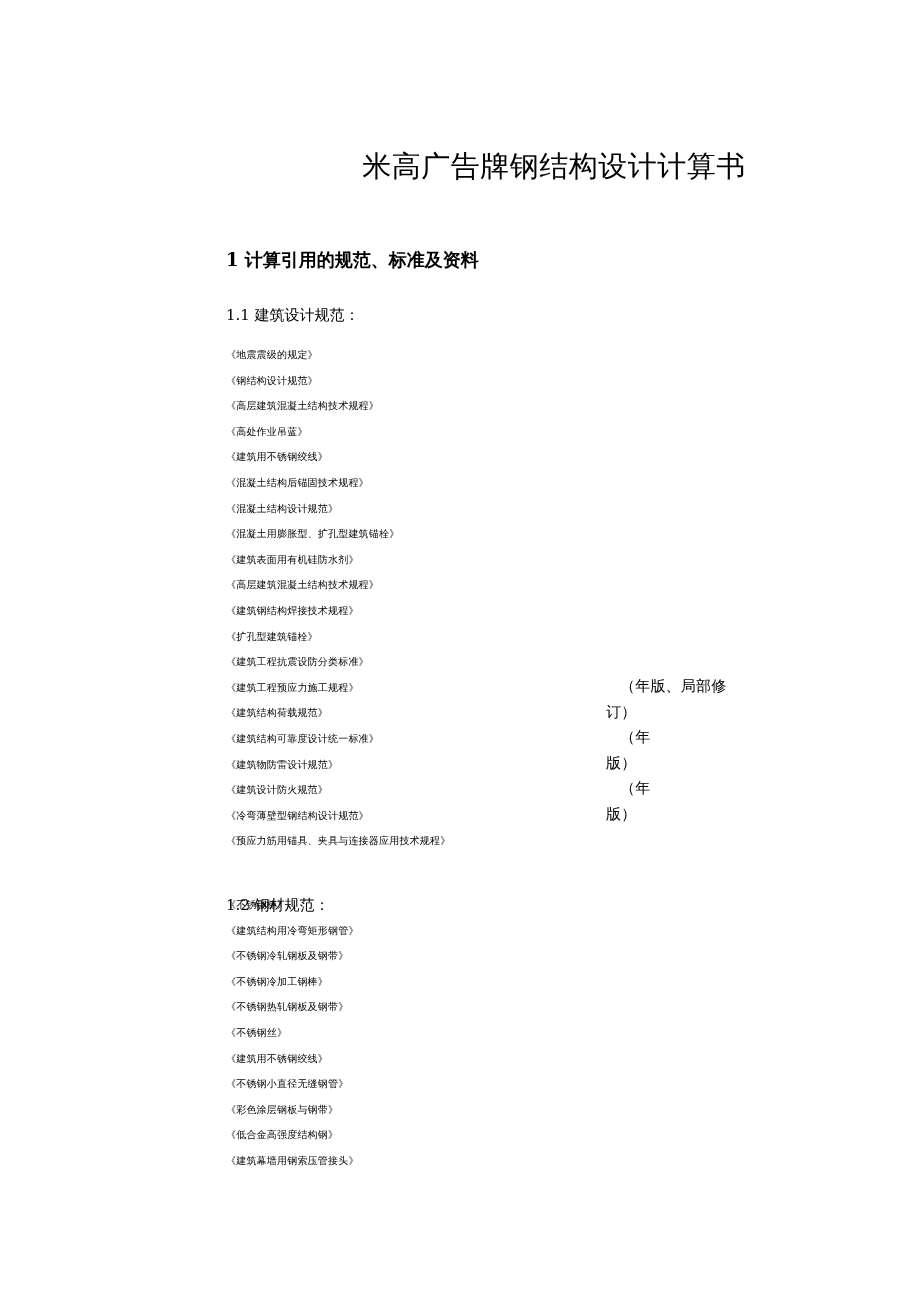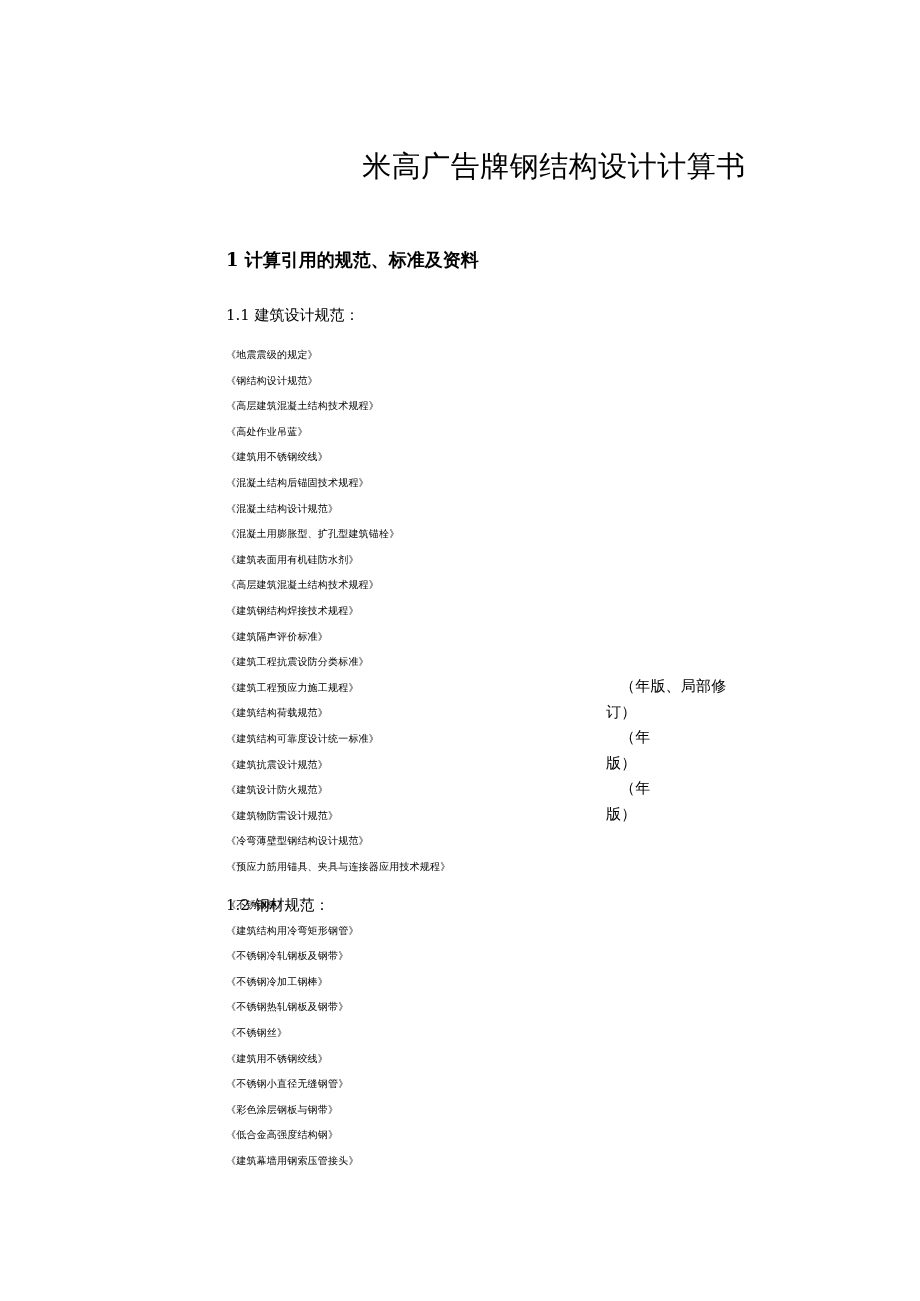--- a/index.html
+++ b/index.html
@@ -115,28 +115,27 @@
       <li>《钢结构设计规范》</li>
       <li>《高层建筑混凝土结构技术规程》</li>
       <li>《高处作业吊蓝》</li>
       <li>《建筑用不锈钢绞线》</li>
       <li>《混凝土结构后锚固技术规程》</li>
       <li>《混凝土结构设计规范》</li>
       <li>《混凝土用膨胀型、扩孔型建筑锚栓》</li>
       <li>《建筑表面用有机硅防水剂》</li>
       <li>《高层建筑混凝土结构技术规程》</li>
       <li>《建筑钢结构焊接技术规程》</li>
-      <li>《建筑隔声评价标准》</li>
+      <li>《扩孔型建筑锚栓》</li>
       <li>《建筑工程抗震设防分类标准》</li>
       <li>《建筑工程预应力施工规程》</li>
       <li>《建筑结构荷载规范》</li>
       <li>《建筑结构可靠度设计统一标准》</li>
-      <li>《建筑抗震设计规范》</li>
+      <li>《建筑物防雷设计规范》</li>
       <li>《建筑设计防火规范》</li>
-      <li>《建筑物防雷设计规范》</li>
       <li>《冷弯薄壁型钢结构设计规范》</li>
       <li>《预应力筋用锚具、夹具与连接器应用技术规程》</li>
     </ul>
 
   <div class="annotations">
       <div class="annot">
         <span class="ln ln-indent">（年版、局部修</span>
         <span class="ln">订）</span>
       </div>
       <div class="annot">

